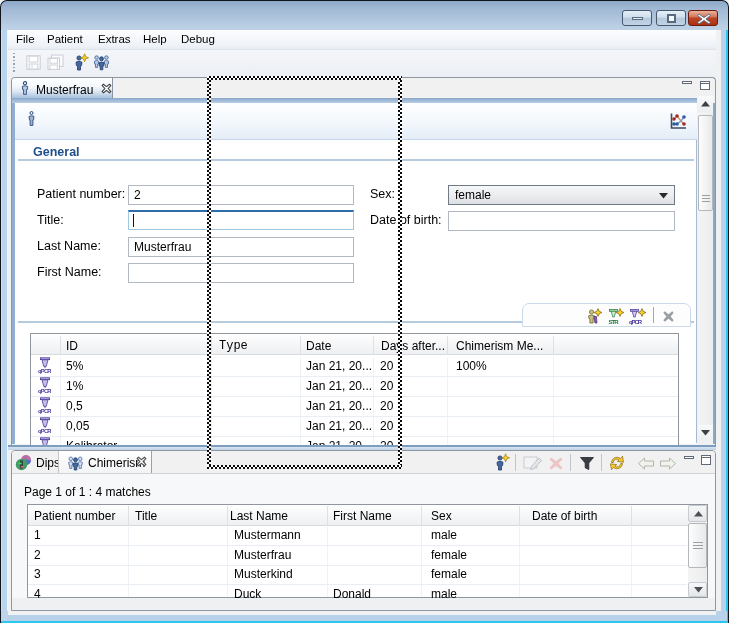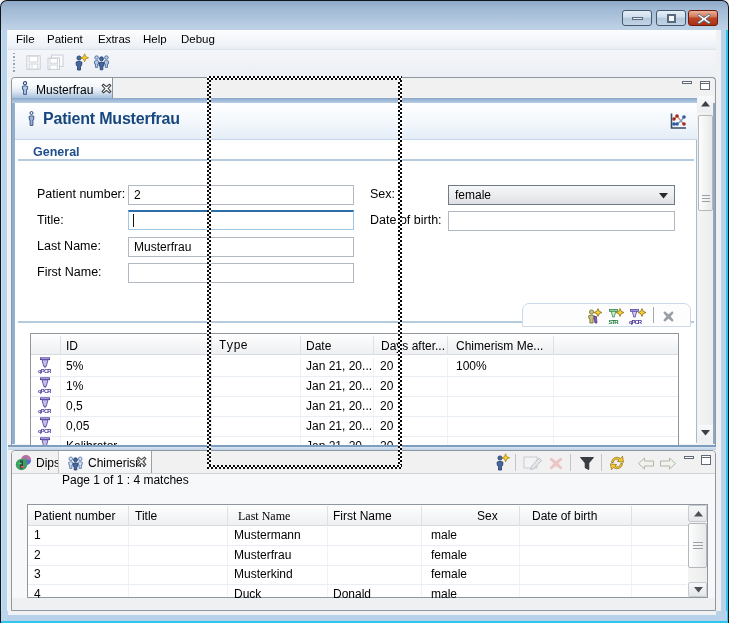--- a/index.html
+++ b/index.html
@@ -113,21 +113,20 @@
 <div class="abs" style="left:12px;top:103px;width:3px;height:341px;background:#8fb0d2;"></div>
 <div class="abs" style="left:713px;top:103px;width:2px;height:341px;background:#8fa8c4;"></div>
 <div class="abs" style="left:695.5px;top:104px;width:1px;height:339px;background:#a5bbd2;"></div>
 <div class="abs" style="left:697px;top:103px;width:16px;height:341px;background:#eff1f3;"></div>
 
 <div class="abs" style="left:15px;top:103px;width:682px;height:37px;background:linear-gradient(180deg,#feffff 0%,#f4f8fc 50%,#e4edf7 100%);border-bottom:1px solid #c4d5e8;"></div>
 <svg class="abs" style="left:27px;top:111px" width="9" height="15" viewBox="0 0 9 15">
  <circle cx="4.5" cy="2" r="1.5" fill="#e8eef6" stroke="#2c4a80" stroke-width="1"></circle>
  <path d="M2 5.4 Q4.5 4.2 7 5.4 L6.6 8.8 L5.9 8.8 L5.9 14.4 L3.1 14.4 L3.1 8.8 L2.4 8.8 Z" fill="#9fb4d4" stroke="#2c4a80" stroke-width="0.9"></path>
 </svg>
-<div class="abs txt" style="left:43px;top:110px;font-size:16px;font-weight:bold;color:#17477e;letter-spacing:-0.2px;">Patient Musterfrau</div>
 
 <svg class="abs" style="left:669px;top:112px" width="18" height="18" viewBox="0 0 18 18">
  <path d="M2.5 1.5 L2.5 16 L17 16" fill="none" stroke="#3c4c66" stroke-width="1.6"></path>
  <path d="M5 7 L8 4 L12 9 L15 12" fill="none" stroke="#e08868" stroke-width="1.4"></path>
  <path d="M5 12 L8 12 L12 9 L15 5" fill="none" stroke="#76a2cc" stroke-width="1.4"></path>
  <g fill="#9c2c24">
         <circle cx="5" cy="7" r="1.8"></circle>
         <circle cx="8" cy="4" r="1.8"></circle>
         <circle cx="15" cy="12" r="1.8"></circle>
       </g>
@@ -353,29 +352,29 @@
  </svg>
       <svg class="abs" style="left:659px;top:457px" width="18" height="13" viewBox="0 0 18 13">
   <path d="M10.5 1 L10.5 4 L1.5 4 L1.5 9 L10.5 9 L10.5 12 L16.5 6.5 Z" fill="#f0f2ec" stroke="#b2b6aa" stroke-width="1"></path>
  </svg>
       <div class="abs" style="left:684px;top:456px;width:10px;height:3px;border:1px solid #5f6a76;background:#fff;"></div>
       <div class="abs" style="left:701px;top:455px;width:10px;height:10px;border:1px solid #5f6a76;background:#fff;">
         <div class="abs" style="left:0;top:1px;width:8px;height:1.2px;background:#5f6a76;"></div>
       </div>
     </div>
 
-<div class="abs txt" style="left:24px;top:473px;margin-left:38px;">Page 1 of 1 : 4 matches</div>
+<div class="abs txt" style="left:24px;top:485px;">Page 1 of 1 : 4 matches</div>
 
 <div class="abs" style="left:27px;top:504px;width:681px;height:94px;border:1px solid #8f969e;background:#fff;"></div>
 <div class="abs" style="left:28px;top:505px;width:660px;height:21px;background:linear-gradient(180deg,#ffffff,#f4f5f7 60%,#eef0f2);border-bottom:1px solid #d8dce0;"></div>
 <div class="abs txt" style="left:34px;top:509px;">Patient number</div>
 <div class="abs txt" style="left:135px;top:509px;">Title</div>
-<div class="abs txt" style="left:238px;top:509px;font-family:Liberation Serif, serif;">Last Name</div>
+<div class="abs txt" style="left:230px;top:509px;">Last Name</div>
 <div class="abs txt" style="left:333px;top:509px;">First Name</div>
-<div class="abs txt" style="left:431px;top:509px;margin-left:46px;">Sex</div>
+<div class="abs txt" style="left:431px;top:509px;">Sex</div>
 <div class="abs txt" style="left:532px;top:509px;">Date of birth</div>
 <div id="ptable">
       <div class="abs" style="left:128px;top:506px;width:1px;height:19px;background:#dde0e4;"></div>
       <div class="abs" style="left:128px;top:527px;width:1px;height:70px;background:#eef2f7;"></div>
       <div class="abs" style="left:227px;top:506px;width:1px;height:19px;background:#dde0e4;"></div>
       <div class="abs" style="left:227px;top:527px;width:1px;height:70px;background:#eef2f7;"></div>
       <div class="abs" style="left:327px;top:506px;width:1px;height:19px;background:#dde0e4;"></div>
       <div class="abs" style="left:327px;top:527px;width:1px;height:70px;background:#eef2f7;"></div>
       <div class="abs" style="left:421px;top:506px;width:1px;height:19px;background:#dde0e4;"></div>
       <div class="abs" style="left:421px;top:527px;width:1px;height:70px;background:#eef2f7;"></div>

